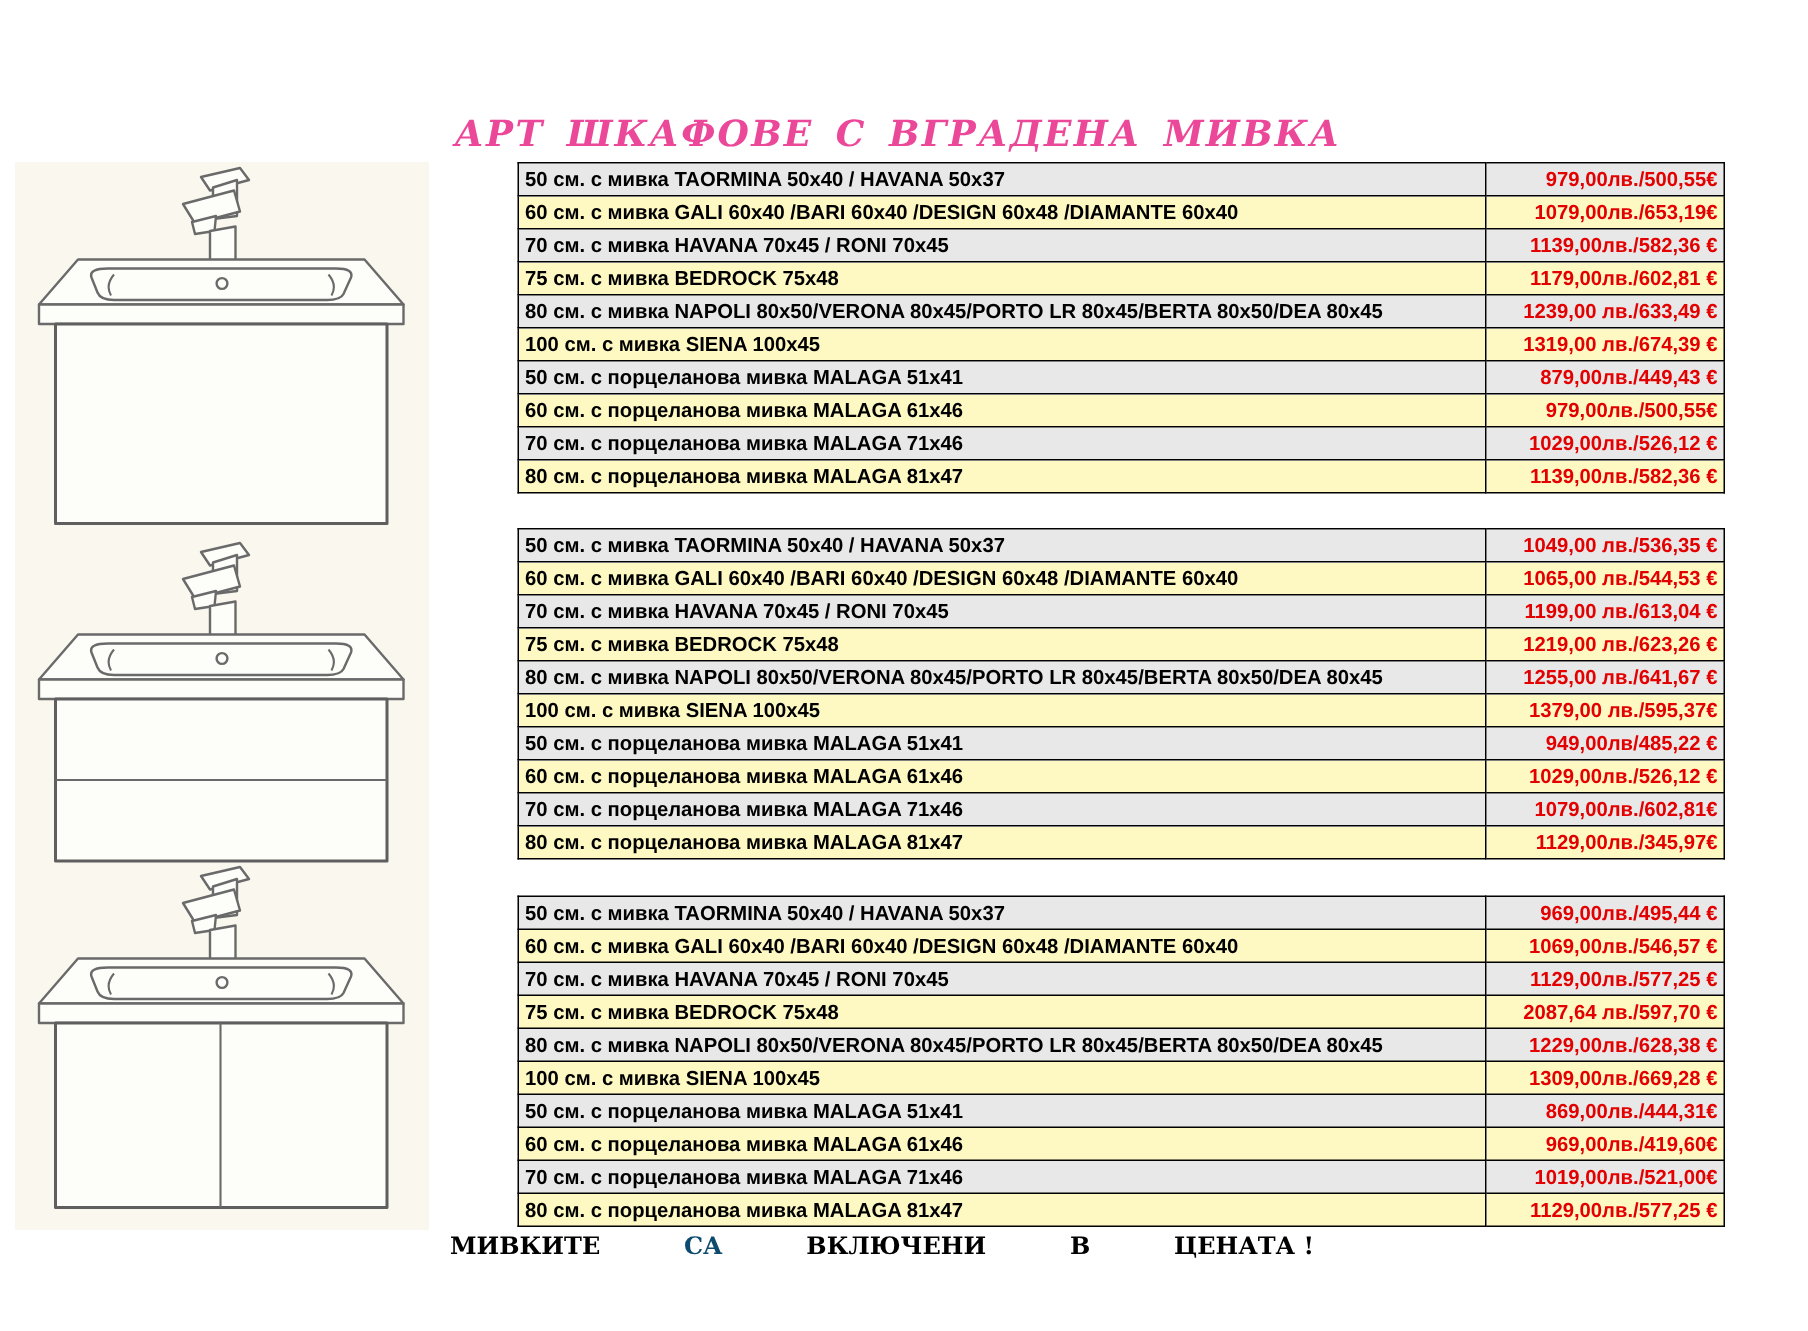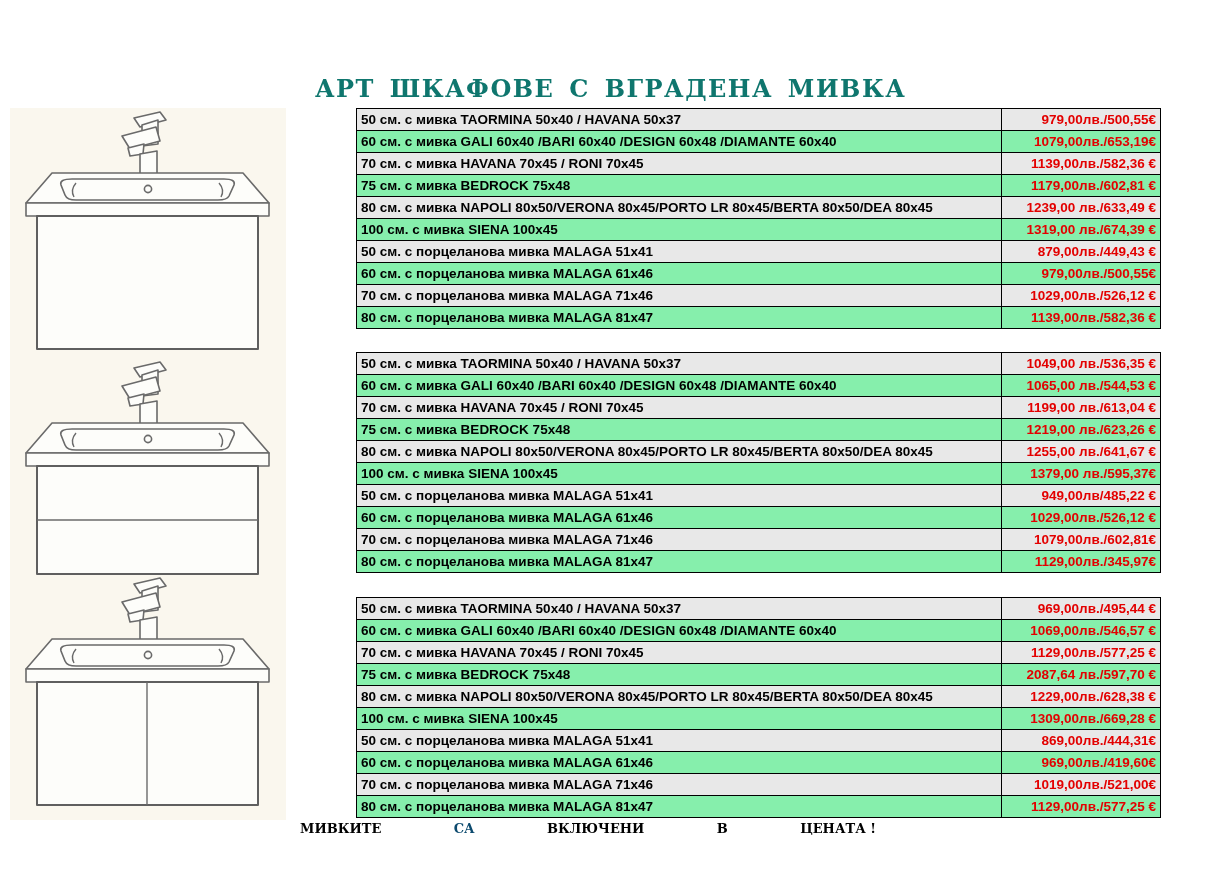--- a/index.html
+++ b/index.html
@@ -13,49 +13,49 @@
     position:absolute;left:10px;top:108px;width:276px;height:712px;
     background:#faf7ee;
   }
   .artwork svg{display:block;position:absolute;left:0;}
   .v1{top:2px;}
   .v2{top:252px;}
   .v3{top:468px;}
 
   
   .page-title{
-    position:absolute;left:315px;top:74px;
+    position:absolute;left:303px;top:74px;
     font-family:"DejaVu Serif","Liberation Serif",serif;
-    font-weight:bold;font-size:24px;color:#0f766e;
-    letter-spacing:1.5px;word-spacing:5px;white-space:nowrap;
+    font-weight:bold;font-size:24px;color:#ec4899;
+    letter-spacing:1.5px;word-spacing:5px;white-space:nowrap;font-style:italic;
   }
 
   
   table.price-table{
-    position:absolute;left:356px;width:794px;
+    position:absolute;left:345px;width:794px;
     border-collapse:collapse;table-layout:fixed;
     border:1.5px solid #000;
   }
   .t1{top:108px;} .t2{top:352px;} .t3{top:597px;}
   table.price-table td{
     border:1px solid #000;height:21px;
     font-weight:bold;font-size:13.5px;line-height:1;
     white-space:nowrap;overflow:hidden;padding:0 4px;
-    background:#86efac;color:#000;
+    background:#fef9c3;color:#000;
   }
   table.price-table tr.shaded td{background:#e8e8e8;}
   table.price-table td.desc{width:636px;text-align:left;}
   table.price-table td.price{width:150px;text-align:right;color:#e30000;}
 
   
   .footer-note{
     position:absolute;left:300px;top:821px;width:576px;
     display:flex;justify-content:space-between;align-items:baseline;
     font-family:"DejaVu Serif","Liberation Serif",serif;
-    font-weight:bold;font-size:13px;color:#000;white-space:nowrap;
+    font-weight:bold;font-size:16px;color:#000;white-space:nowrap;
   }
   .footer-note .red{color:#0c4a6e;}
 
   
   .ln{fill:#fdfdfa;stroke:#6a6a6a;stroke-width:1.6;stroke-linejoin:round;}
   .ln2{fill:none;stroke:#6a6a6a;stroke-width:1.4;stroke-linejoin:round;}
   .cab{fill:#fdfdfa;stroke:#5f5f5f;stroke-width:2;stroke-linejoin:round;}
 </style>
 </head>
 <body>

